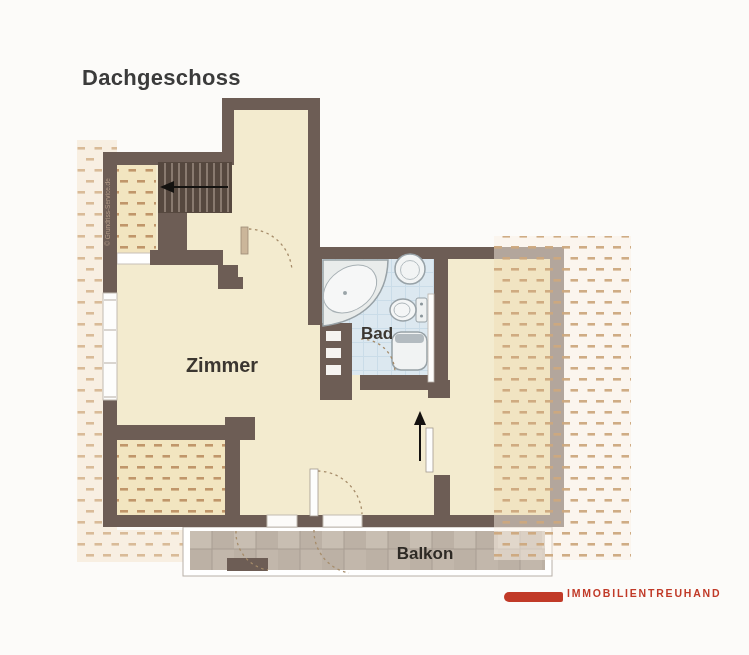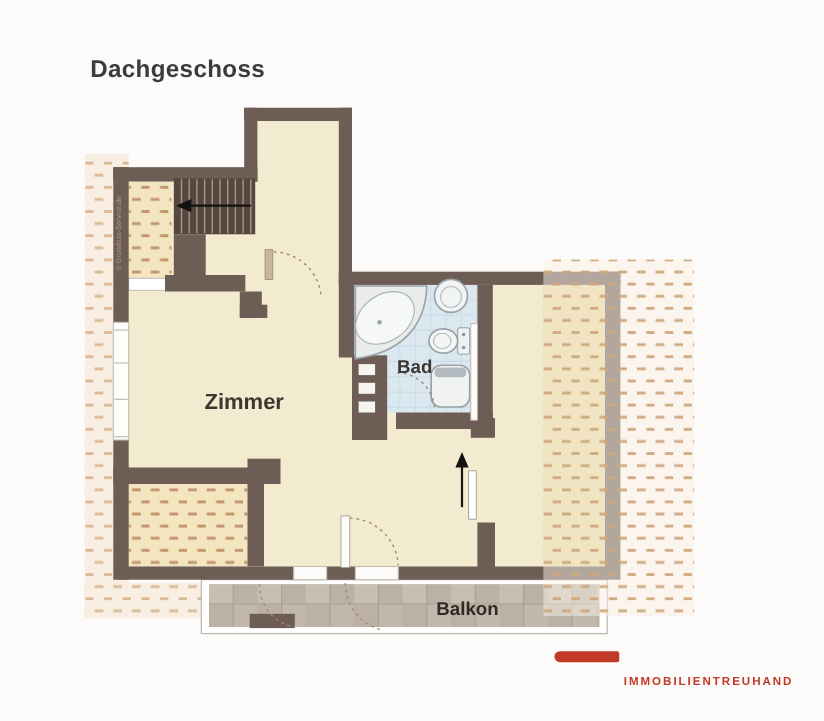--- a/index.html
+++ b/index.html
@@ -1,18 +1,18 @@
 <!DOCTYPE html>
 <html><head>
 <meta charset="utf-8">
 <style>
   html,body{margin:0;padding:0;background:#fcfbf9;}
   .page{position:relative;width:749px;height:655px;background:#fcfbf9;overflow:hidden;
         font-family:"Liberation Sans","DejaVu Sans",sans-serif;}
-  .page-title{position:absolute;left:82px;top:50px;font-size:22px;font-weight:600;
+  .page-title{position:absolute;left:82px;top:65px;font-size:22px;font-weight:600;
               color:#3b3b3b;letter-spacing:.3px;}
   .plan-svg{position:absolute;left:0;top:0;}
   .logo{position:absolute;left:0;top:0;width:749px;height:655px;pointer-events:none;}
   .logo-bar{position:absolute;left:504px;top:592px;width:59px;height:10px;
             border-radius:5px 2px 2px 5px;}
   .logo-tagline{position:absolute;left:567px;top:587px;font-size:10.5px;font-weight:bold;
                 letter-spacing:1.8px;white-space:nowrap;}
   .logo-brand{position:absolute;left:500px;top:592px;font-size:60px;font-weight:bold;
               letter-spacing:-1px;line-height:1;white-space:nowrap;}
 </style>
@@ -162,16 +162,16 @@
 
     <text x="222" y="372" text-anchor="middle" font-size="20" font-weight="600" fill="#3b3630">Zimmer</text>
     <text x="377" y="339" text-anchor="middle" font-size="17" font-weight="600" fill="#3b3630">Bad</text>
     <text x="425" y="559" text-anchor="middle" font-size="17" font-weight="600" fill="#2e2a25">Balkon</text>
 
     <text x="110" y="212" transform="rotate(-90 110 212)" text-anchor="middle" font-size="6.5" fill="#b59c87">© Grundriss-Service.de</text>
   </svg>
 
   <div class="logo">
     <div class="logo-bar" style="background:#c13a28;"></div>
-    <div class="logo-tagline" style="color:#c13a28;margin-top:27px;">IMMOBILIENTREUHAND</div>
+    <div class="logo-tagline" style="color:#c13a28;">IMMOBILIENTREUHAND</div>
   </div>
 
 </div>
 
 </body></html>

